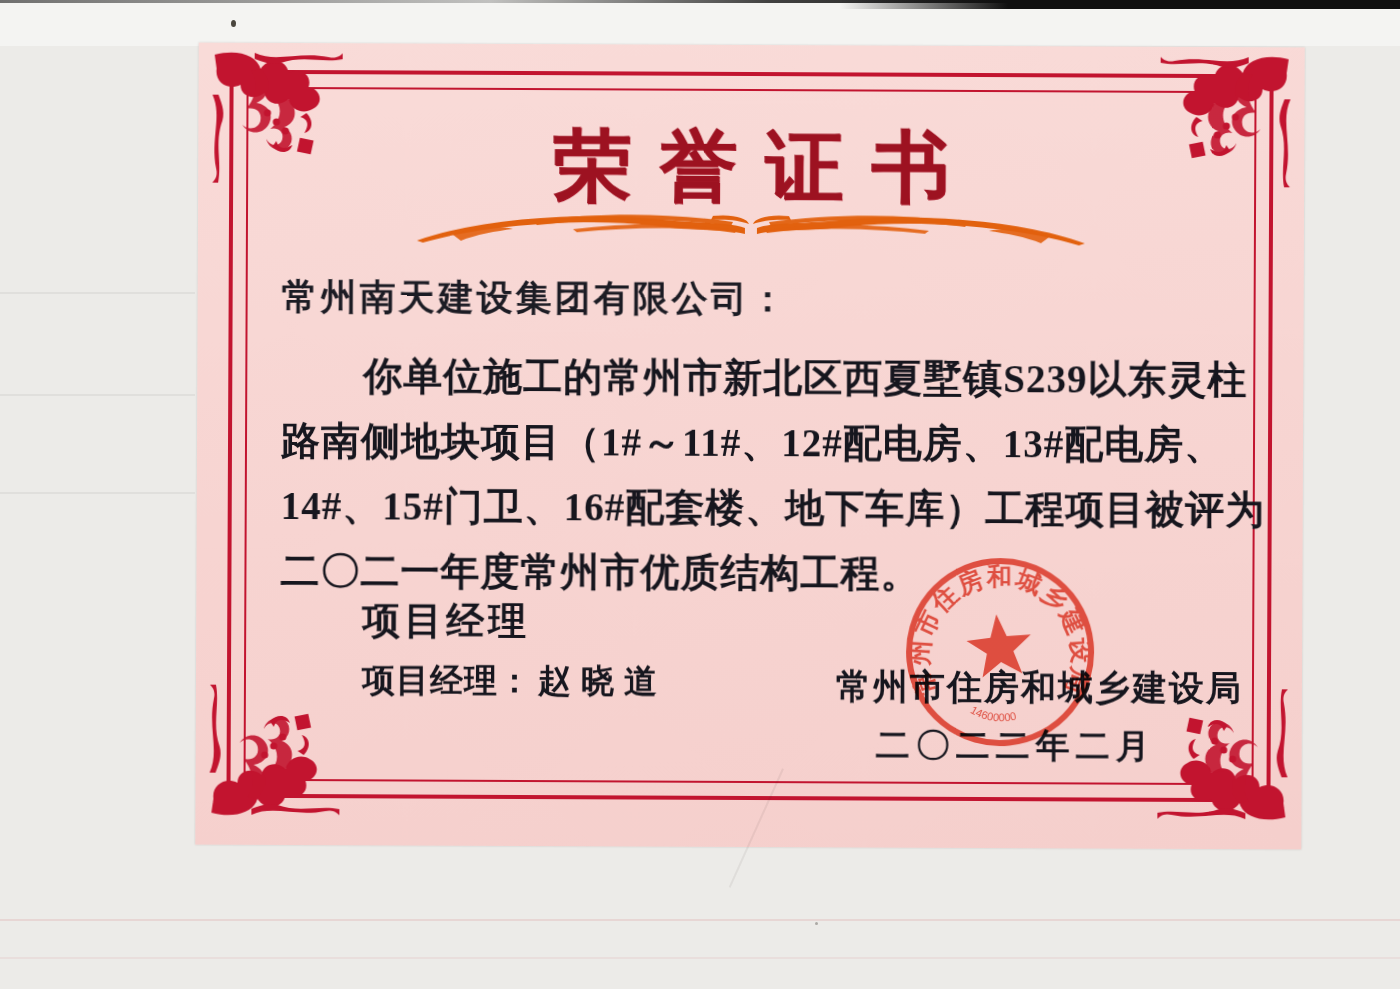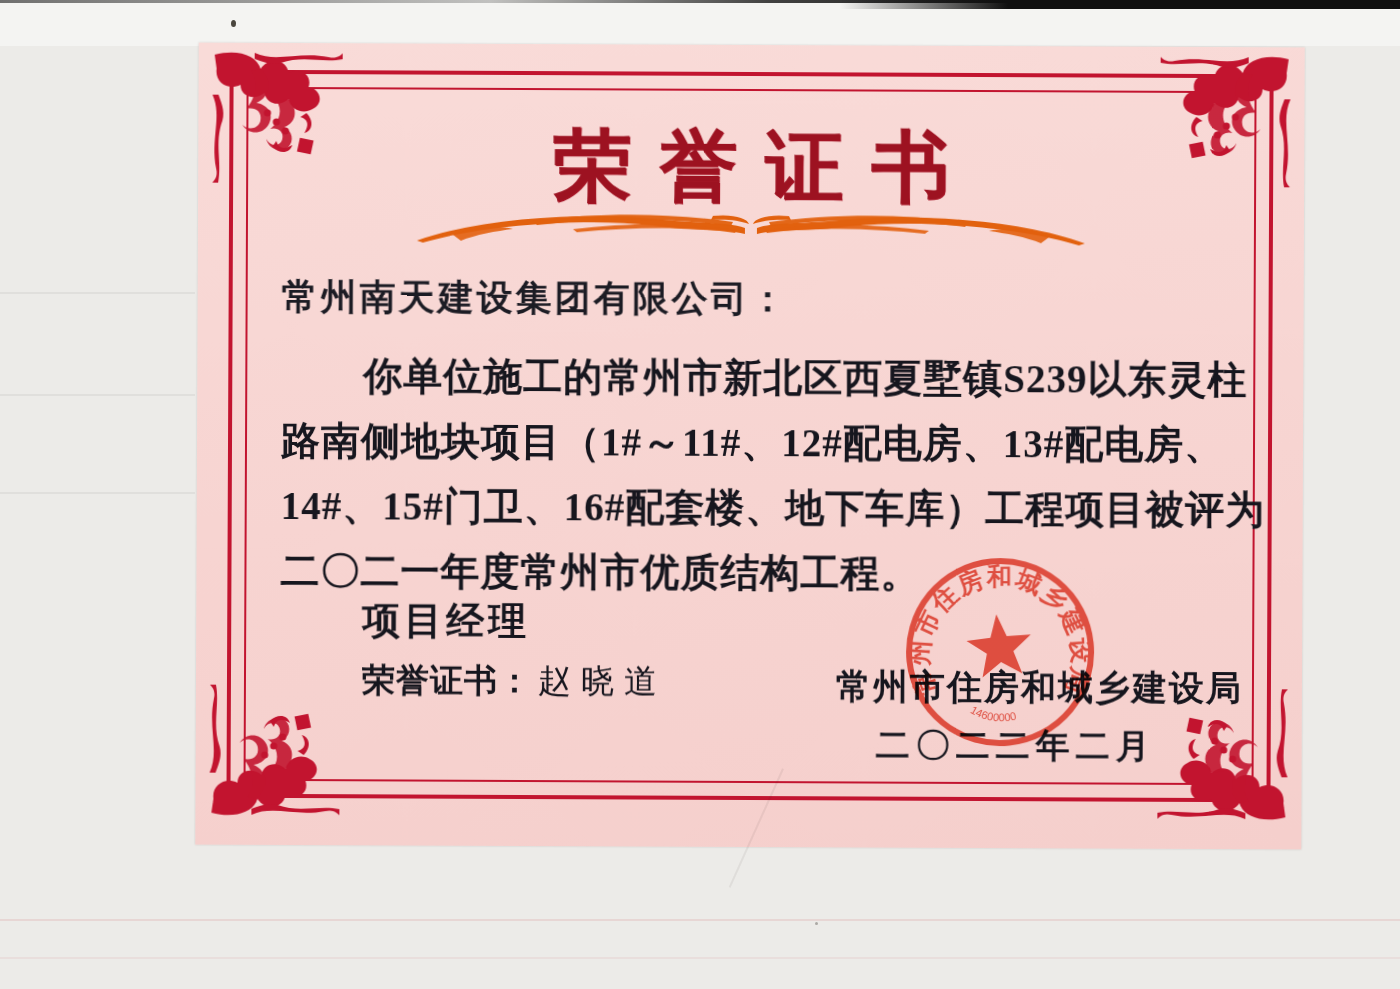--- a/index.html
+++ b/index.html
@@ -57,21 +57,21 @@
     font-size:39px;color:#16161e;line-height:65px;letter-spacing:1px;
     font-weight:600;
   }
   .bodytext .l1{text-indent:82px;}
   .closing{
     position:absolute;left:166px;top:552px;
     font-size:38px;font-weight:700;color:#16161e;letter-spacing:4px;
   }
   .sigrow{position:absolute;left:166px;top:615px;font-size:33px;color:#16161e;}
   .sig-label{font-family:"Liberation Sans","DejaVu Sans",sans-serif;font-weight:bold;letter-spacing:1px;}
-  .sig-name{font-weight:400;letter-spacing:10px;margin-left:6px;margin-top:12px;}
+  .sig-name{font-weight:700;letter-spacing:10px;margin-left:6px;margin-top:12px;}
   .issuerblock{position:absolute;left:640px;top:618px;width:360px;text-align:center;color:#16161e;}
   .issuer{font-size:35px;font-weight:700;letter-spacing:2px;white-space:nowrap;}
   .issuedate{font-size:34px;font-weight:600;letter-spacing:6px;margin-top:12px;}
 
   .seal{position:absolute;left:704px;top:506px;width:200px;height:200px;
     opacity:.82;mix-blend-mode:multiply;transform:rotate(-6deg);}
   .seal svg{display:block;width:200px;height:200px;}
 
   .crease{position:absolute;left:560px;top:718px;width:2px;height:130px;
     background:rgba(60,40,40,.07);transform:rotate(24deg);}
@@ -192,21 +192,21 @@
   <div class="bodytext">
     <div class="l1">你单位施工的常州市新北区西夏墅镇S239以东灵柱</div>
     <div class="l2">路南侧地块项目（1#～11#、12#配电房、13#配电房、</div>
     <div class="l3">14#、15#门卫、16#配套楼、地下车库）工程项目被评为</div>
     <div class="l4">二〇二一年度常州市优质结构工程。</div>
   </div>
 
   <div class="closing">项目经理</div>
 
   <div class="sigrow">
-    <span class="sig-label">荣誉证书：</span><span class="sig-name">赵晓道</span>
+    <span class="sig-label">项目经理：</span><span class="sig-name">赵晓道</span>
   </div>
 
   <div class="issuerblock">
     <div class="issuer">常州市住房和城乡建设局</div>
     <div class="issuedate">二〇二二年二月</div>
   </div>
 
   <div class="seal">
     <svg viewBox="0 0 200 200">
       <defs>

